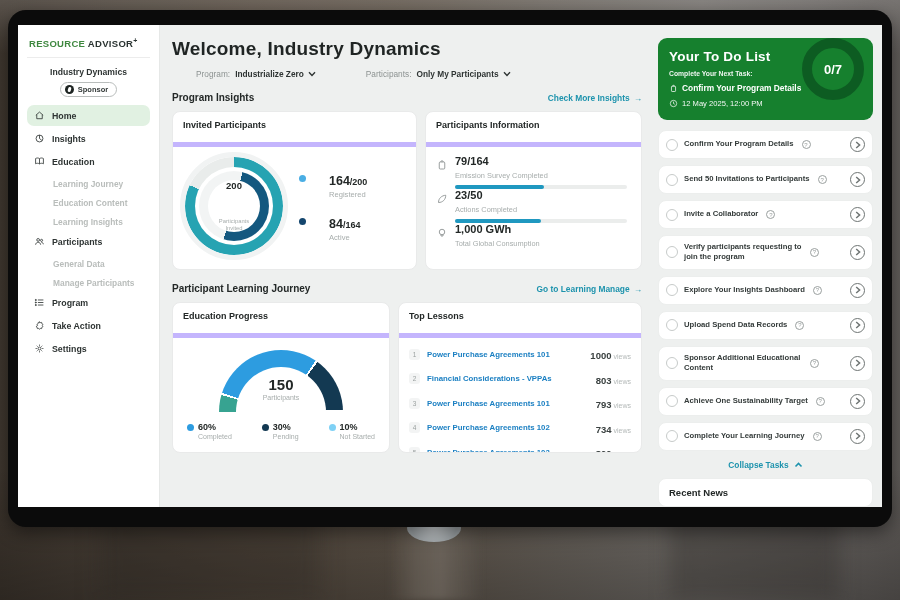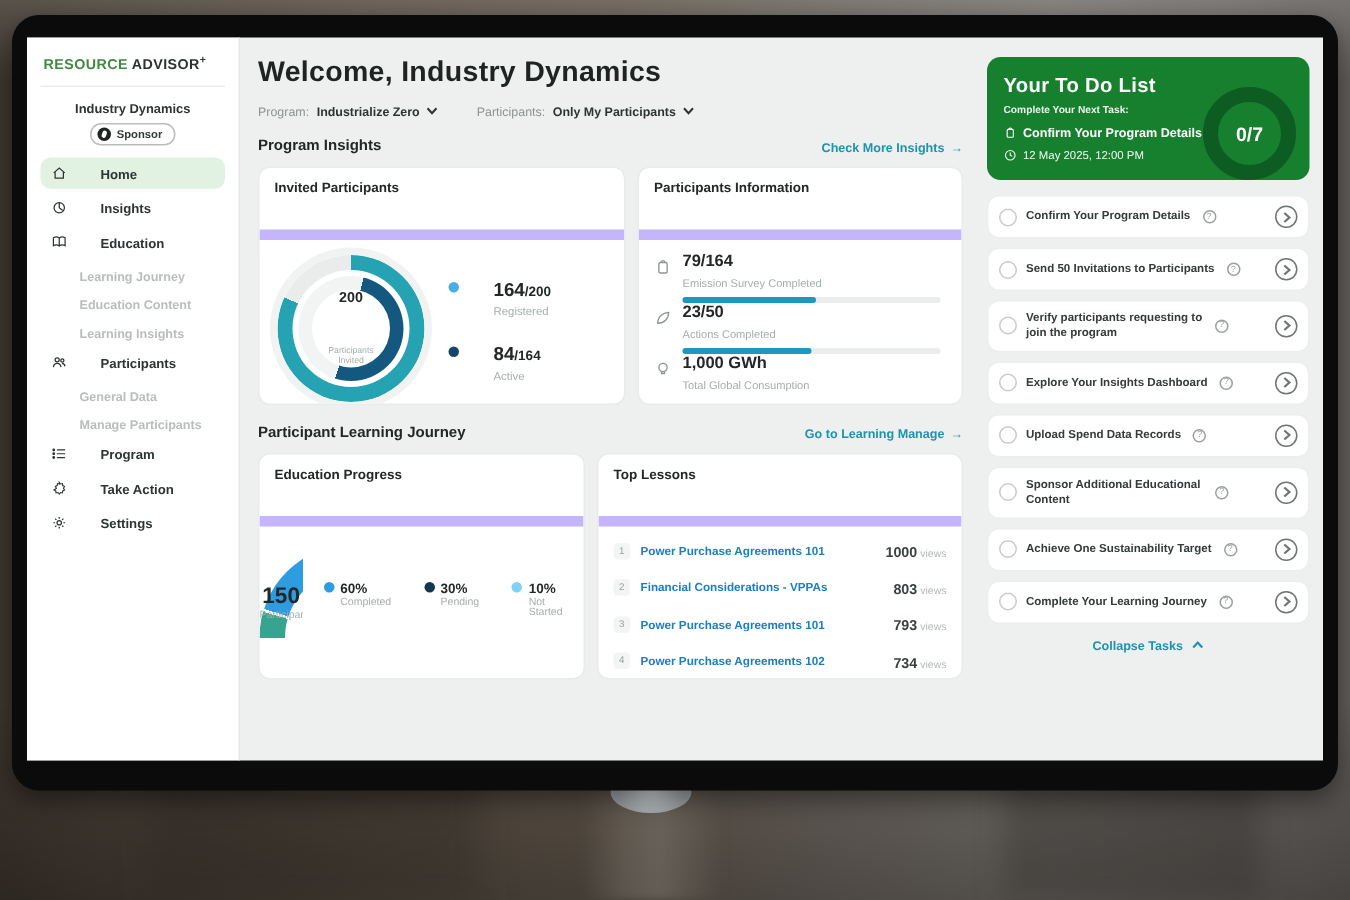--- a/index.html
+++ b/index.html
@@ -29,39 +29,39 @@
   .brand { font-size:9.5px; font-weight:bold; letter-spacing:.3px; padding:2px 2px 8px 2px; border-bottom:1px solid #ececec; white-space:nowrap; }
   .brand .g { color:#3f8840; }
   .brand .d { color:#2b3432; }
   .brand sup { font-size:7px; }
   .org { text-align:center; font-size:8.6px; font-weight:bold; color:#2e3433; margin-top:9px; }
   .sponsor { display:flex; align-items:center; gap:4px; width:max-content; margin:5px auto 8px auto;
     border:1px solid #b9bdbc; border-radius:9px; padding:2px 8px 2px 4px; font-size:7.5px; font-weight:bold; color:#33393**8; color:#333938; background:#fff; }
   .sponsor .dotic { width:9px; height:9px; border-radius:50%; background:#1d2422; position:relative; }
   .sponsor .dotic::after { content:""; position:absolute; left:3px; top:2px; width:3px; height:5px; border-radius:2px; background:#fff; transform:rotate(18deg); }
   .nav { display:flex; flex-direction:column; }
-  .nav-item { display:flex; align-items:center; gap:22px; padding:5px 7px; border-radius:7px;
+  .nav-item { display:flex; align-items:center; gap:7px; padding:5px 7px; border-radius:7px;
     font-size:8.8px; font-weight:bold; color:#2e3433; cursor:pointer; margin-bottom:2px; }
   .nav-item.active { background:#e1f1e2; }
   .nav-item svg { flex:none; }
   .nav-sub { padding:4.5px 7px 4.5px 26px; font-size:8.4px; color:#b9bdbb; font-weight:bold; cursor:pointer; }
 
   
   .main { width:492px; min-width:492px; padding:13px 10px 0 12px; }
   .h1 { font-size:19px; font-weight:bold; color:#1f2423; letter-spacing:.2px; }
   .filters { display:flex; align-items:center; gap:26px; margin-top:9px; }
   .filter { display:flex; align-items:center; gap:5px; font-size:8.3px; }
-  .filter .lab { color:#8d9392; }
+  .filter .lab { color:#8d9392;margin-left:24px; }
   .filter .val { color:#2e3433; font-weight:bold; display:flex; align-items:center; gap:4px; cursor:pointer; }
   .sec-row { display:flex; align-items:center; justify-content:space-between; margin-top:13px; margin-bottom:8px; }
   .sec-title { font-size:10px; font-weight:bold; color:#23282.7; color:#232827; }
   .sec-link { font-size:8.4px; font-weight:bold; color:#1d93ad; cursor:pointer; display:flex; align-items:center; gap:4px; text-decoration:none; }
   .cards-row { display:flex; gap:8px; }
   .card { background:#fff; border:1px solid #e9eaea; border-radius:8px; overflow:hidden; }
-  .card-title { font-size:9px; font-weight:bold; color:#232827; padding:8px 10px 23px 10px; border-bottom:7px solid #c4b5fd; }
+  .card-title { font-size:9px; font-weight:bold; color:#232827; padding:8px 10px 12px 10px; border-bottom:5px solid #c4b5fd; }
 
   .card-invited { width:245px; height:159px; }
   .invited-body { display:flex; align-items:center; padding:10px 8px 8px 12px; }
   .donut-outer { width:98px; height:98px; border-radius:50%; display:flex; align-items:center; justify-content:center; position:relative; }
   .donut-outer::before { content:""; position:absolute; left:-5px; top:-5px; right:-5px; bottom:-5px; border-radius:50%; border:5px solid #f1f3f3; }
   .donut-mid { width:78px; height:78px; border-radius:50%; background:#fff; display:flex; align-items:center; justify-content:center; }
   .donut-inner { width:70px; height:70px; border-radius:50%; display:flex; align-items:center; justify-content:center; }
   .donut-hole { width:52px; height:52px; border-radius:50%; background:#fff; display:flex; flex-direction:column; align-items:center; justify-content:space-between; text-align:center; }
   .donut-hole .cv { font-size:9.5px; font-weight:bold; color:#232827; }
   .donut-hole .cl { font-size:5.8px; color:#a7adac; width:40px; line-height:1.25; margin-top:1px; }
@@ -75,21 +75,21 @@
   .card-pinfo { width:217px; height:159px; }
   .pinfo-body { padding:8px 12px 0 10px; display:flex; flex-direction:column; gap:0; }
   .stat { display:flex; gap:7px; }
   .stat svg { flex:none; margin-top:4px; }
   .stat-val { font-size:11px; font-weight:bold; color:#232827; }
   .stat-lab { font-size:7.4px; color:#a7adac; margin-top:4px; }
   .bar-track { width:172px; height:4px; border-radius:2px; background:#ebedec; margin-top:5px; }
   .bar-fill { height:4px; border-radius:2px; }
 
   .card-edu { width:218px; height:151px; }
-  .edu-body { position:relative; padding-top:12px; display:flex; flex-direction:row; align-items:center; }
+  .edu-body { position:relative; padding-top:12px; display:flex; flex-direction:column; align-items:center; }
   .gauge-wrap { position:relative; width:124px; height:63px; overflow:hidden; }
   .gauge-arc { position:absolute; left:0; top:0; width:124px; height:124px; border-radius:50%; }
   .gauge-hole { position:absolute; left:17px; top:17px; width:90px; height:90px; border-radius:50%; background:#fff; }
   .gauge-center { position:absolute; left:0; right:0; top:26px; text-align:center; }
   .gauge-center .cv { font-size:15px; font-weight:bold; color:#232827; }
   .gauge-center .cl { font-size:7px; color:#a7adac; margin-top:1px; }
   .edu-legend { display:flex; gap:22px; margin-top:9px; width:100%; padding:0 14px; justify-content:space-between; }
   .edu-leg-item .top { display:flex; align-items:center; gap:4px; font-size:9px; font-weight:bold; color:#232827; }
   .edu-leg-item .lab { font-size:7px; color:#a7adac; margin-left:11px; margin-top:1px; }
 
@@ -101,21 +101,21 @@
   .lesson .views { font-size:9.5px; font-weight:bold; color:#3a4140; }
   .lesson .vlab { font-size:7px; color:#b4b9b8; margin-left:2px; }
 
   
   .rightcol { flex:1; padding:13px 9px 0 6px; display:flex; flex-direction:column; }
   .todo-card { position:relative; background:#16802e; border-radius:9px; padding:11px 10px 12px 11px; color:#fff; }
   .todo-title { font-size:13.5px; font-weight:bold; letter-spacing:.2px; }
   .todo-sub { font-size:6.8px; font-weight:bold; margin-top:6px; opacity:.92; }
   .todo-task { display:flex; align-items:center; gap:4px; font-size:8.4px; font-weight:bold; margin-top:6px; width:150px; }
   .todo-due { display:flex; align-items:center; gap:4px; font-size:7.6px; margin-top:6px; opacity:.95; }
-  .todo-ring { position:absolute; right:9px; top:20px; width:62px; height:62px; border-radius:50%; border:10px solid #0d5c22; display:flex; align-items:center; justify-content:center; }
+  .todo-ring { position:absolute; right:9px; top:0; width:62px; height:62px; border-radius:50%; border:10px solid #0d5c22; display:flex; align-items:center; justify-content:center; }
   .todo-ring .pv { font-size:13px; font-weight:bold; color:#fff; }
   .tasks { margin-top:10px; display:flex; flex-direction:column; gap:6px; }
   .task { background:#fff; border:1px solid #eceeed; border-radius:8px; padding:6px 7px; display:flex; align-items:center; gap:6px; min-height:26px; cursor:pointer; }
   .task .chk { width:12px; height:12px; border-radius:50%; border:1.4px solid #c7cbca; flex:none; }
   .task .lbl { font-size:7.7px; font-weight:bold; color:#343b3a; line-height:1.35; }
   .task .help { width:9px; height:9px; border-radius:50%; border:1px solid #9aa09f; color:#9aa09f; font-size:6px; display:flex; align-items:center; justify-content:center; flex:none; margin-left:2px; }
   .task .chev { width:15px; height:15px; border-radius:50%; border:1.5px solid #6f7574; margin-left:auto; flex:none; display:flex; align-items:center; justify-content:center; }
   .collapse-link { display:flex; align-items:center; justify-content:center; gap:5px; font-size:8.4px; font-weight:bold; color:#1d93ad; margin:9px 0 8px 0; cursor:pointer; }
   .news-card { background:#fff; border:1px solid #eceeed; border-radius:8px; padding:8px 10px; flex:1; }
   .news-title { font-size:9.5px; font-weight:bold; color:#232827; }
@@ -427,20 +427,30 @@
             <span class="lbl">Send 50 Invitations to Participants</span>
             <span class="help">?</span>
             <span class="chev">
               <svg width="6" height="8" viewBox="0 0 6 8" fill="none" stroke="#6f7574" stroke-width="1.5">
                 <path d="M1.2 1 4.6 4 1.2 7"></path>
               </svg>
             </span>
           </div>
       <div class="task">
             <span class="chk"></span>
+            <span class="lbl">Invite a Collaborator</span>
+            <span class="help">?</span>
+            <span class="chev">
+              <svg width="6" height="8" viewBox="0 0 6 8" fill="none" stroke="#6f7574" stroke-width="1.5">
+                <path d="M1.2 1 4.6 4 1.2 7"></path>
+              </svg>
+            </span>
+          </div>
+      <div class="task">
+            <span class="chk"></span>
             <span class="lbl" style="width:118px">Verify participants requesting to join the program</span>
             <span class="help">?</span>
             <span class="chev">
               <svg width="6" height="8" viewBox="0 0 6 8" fill="none" stroke="#6f7574" stroke-width="1.5">
                 <path d="M1.2 1 4.6 4 1.2 7"></path>
               </svg>
             </span>
           </div>
       <div class="task">
             <span class="chk"></span>
@@ -494,16 +504,19 @@
           </div>
     </div>
 
     <div class="collapse-link">
       <span>Collapse Tasks</span>
       <svg width="9" height="6" viewBox="0 0 8 6" fill="none" stroke="#1d93ad" stroke-width="1.5">
             <path d="M1 4.6 4 1.4 7 4.6"></path>
           </svg>
     </div>
 
+    <div class="news-card">
+      <div class="news-title">Recent News</div>
+    </div>
   </div>
 
 </div>
 </div>
 
 </body></html>

